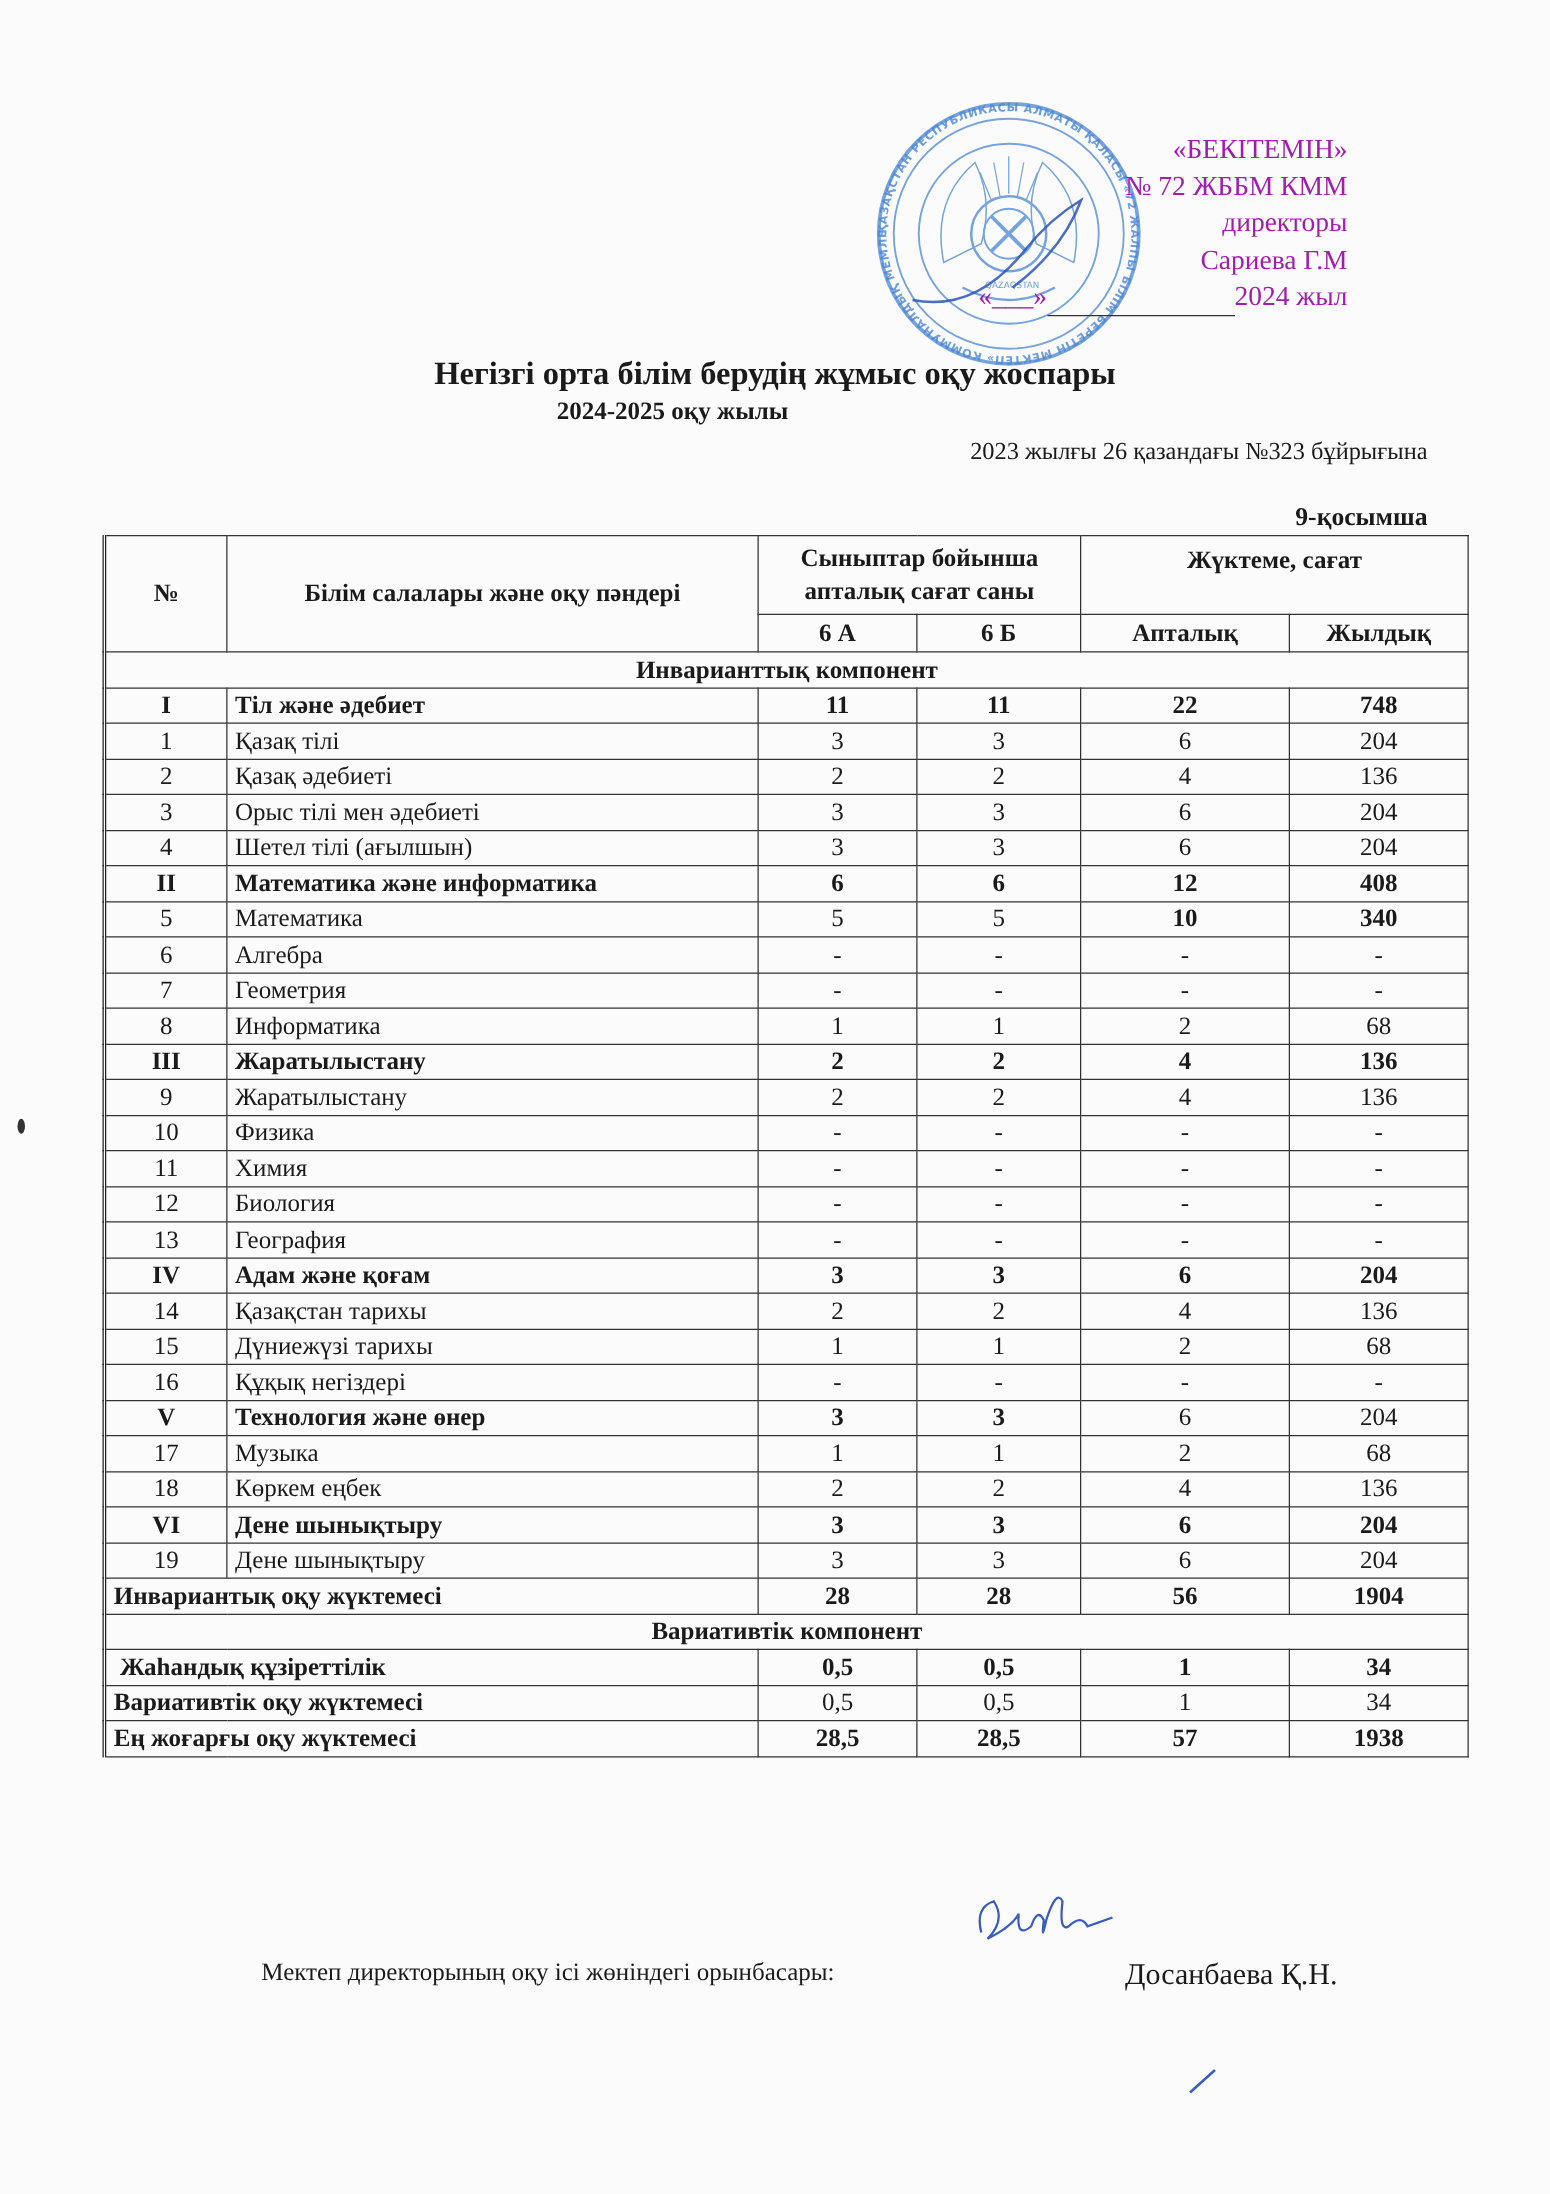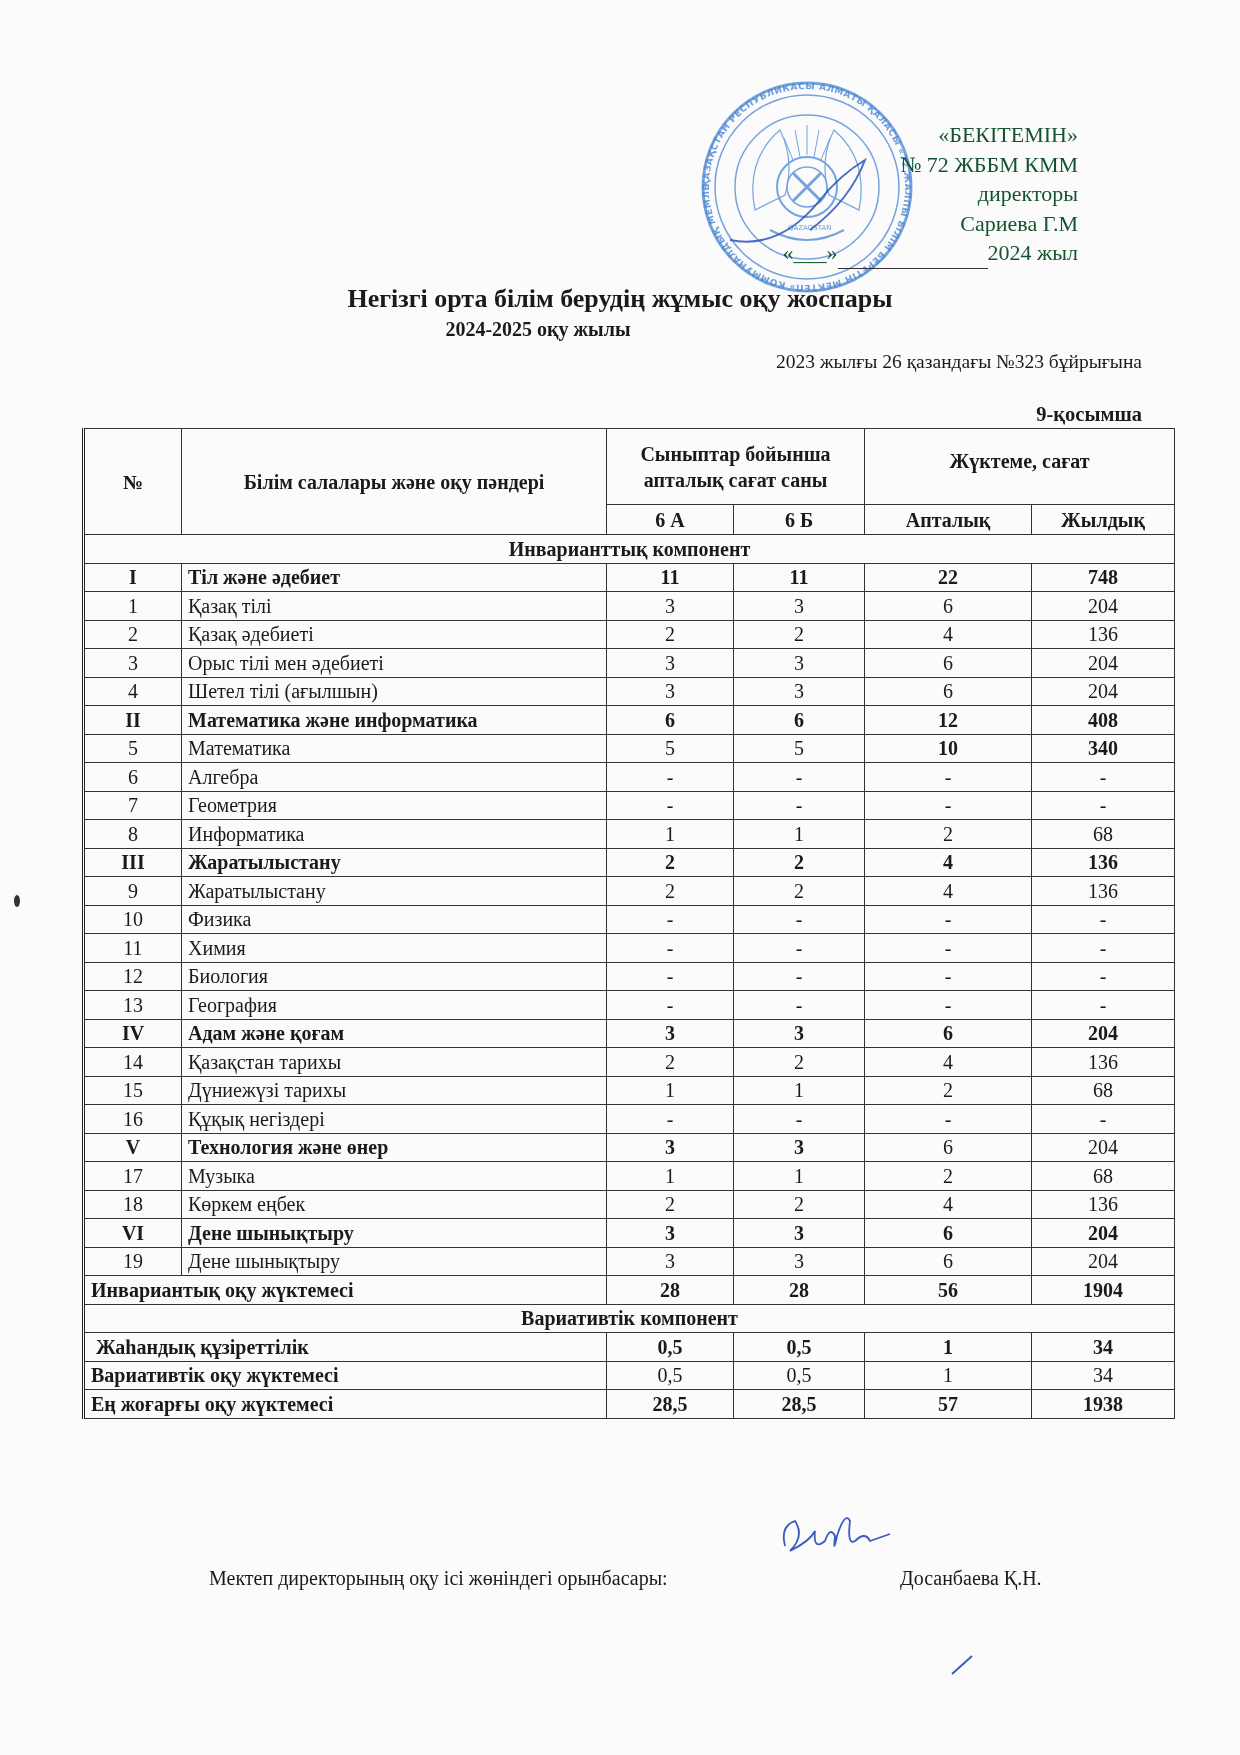--- a/index.html
+++ b/index.html
@@ -7,22 +7,22 @@
       width: 1240px; height: 1755px; position: relative; overflow: hidden;
       background: #fbfbfb;
       font-family: "Liberation Serif", serif;
       color: #1a1a1a;
     }
     .abs { position: absolute; }
 
     
     .stamp { left: 700px; top: 80px; width: 215px; height: 215px; }
     .approve-block {
-      right: 162px; top: 120px; text-align: right;
-      font-size: 22px; line-height: 29.5px; color: #14532d;
+      right: 162px; top: 104px; text-align: right;
+      font-size: 22px; line-height: 29.5px; color: #a21caf;
     }
     .approve-block .blank { display: inline-block; border-bottom: 1px solid #333; }
 
     .title {
       left: 0; width: 1240px; top: 284px; text-align: center;
       font-weight: bold; font-size: 26px;
     }
     .subtitle {
       left: 0; width: 1076px; top: 318px; text-align: center;
       font-weight: bold; font-size: 20px;
@@ -55,21 +55,21 @@
     .num { text-align: center; }
     .c { text-align: center; }
     .b { font-weight: bold; margin-top: 37px; }
     .section { text-align: center; }
     .h-top { height: 56px !important; line-height: 26px !important; }
     .h-sub { height: 29px !important; }
 
     .footer-line {
       left: 177px; top: 1567px; font-size: 20px; margin-left: 32px;
     }
-    .footer-name { left: 900px; top: 1567px; font-size: 20px; }
+    .footer-name { left: 900px; top: 1567px; font-size: 24px; }
     .sig { left: 775px; top: 1506px; }
     .sig2 { left: 950px; top: 1638px; }
     .speck { background: #333; border-radius: 50%; }
   </style>
 </head>
 <body>
 
 <svg class="abs stamp" viewBox="0 0 215 215">
   <g fill="none" stroke="#4a86d4" opacity="0.75">
     <circle cx="107" cy="107" r="104" stroke-width="3"></circle>
@@ -118,21 +118,21 @@
       <col style="width:127px">
       <col style="width:131px">
       <col style="width:167px">
       <col style="width:143px">
   </colgroup>
   <thead>
     <tr>
       <th rowspan="2">№</th>
       <th rowspan="2">Білім салалары және оқу пәндері</th>
       <th colspan="2" class="h-top" style="white-space:normal">Сыныптар бойынша апталық сағат саны</th>
-      <th colspan="2" class="h-top" style="vertical-align:top;padding-top:19px">Жүктеме, сағат</th>
+      <th colspan="2" class="h-top" style="vertical-align:top;padding-top:6px">Жүктеме, сағат</th>
     </tr>
     <tr>
       <th class="h-sub">6 А</th>
       <th class="h-sub">6 Б</th>
       <th class="h-sub">Апталық</th>
       <th class="h-sub">Жылдық</th>
     </tr>
   </thead>
   <tbody id="tbody">
     <tr>

